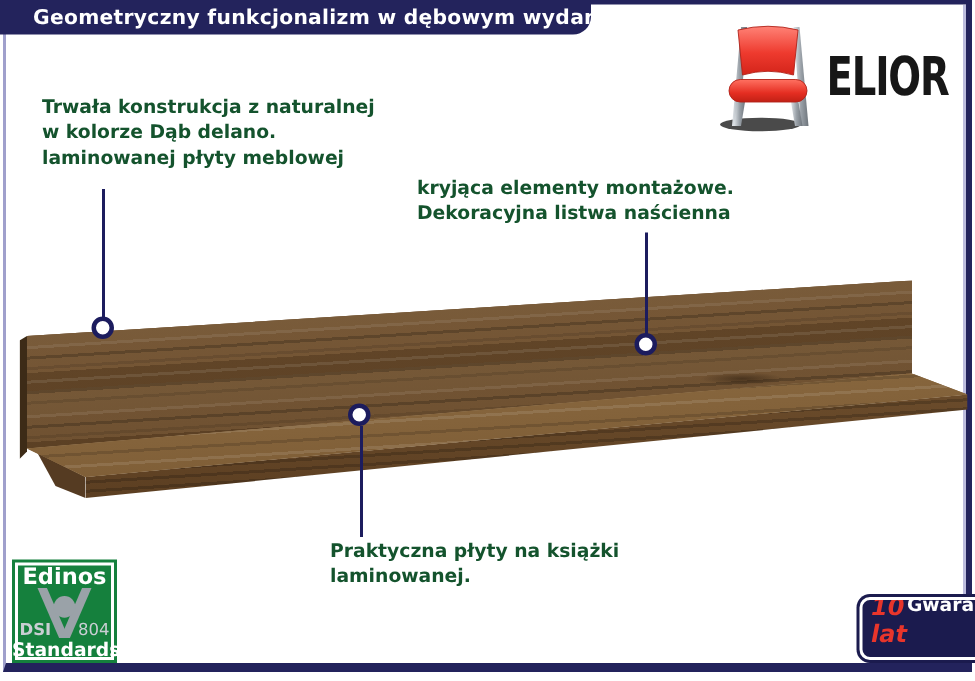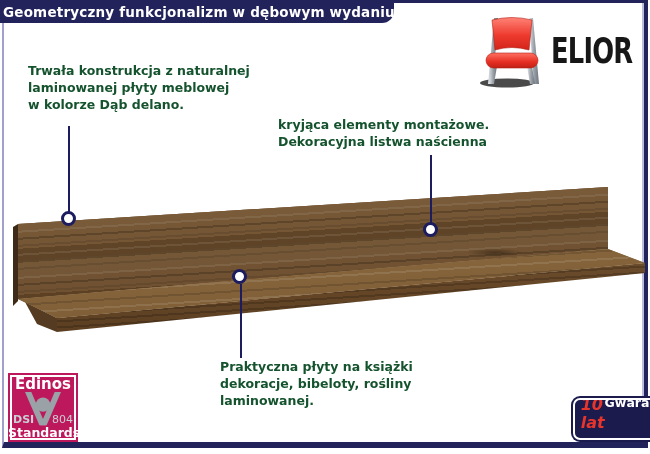--- a/index.html
+++ b/index.html
@@ -12,21 +12,21 @@
     position:absolute;left:2px;top:0;width:646px;height:448px;box-sizing:border-box;
     border-top:3px solid #23235c;border-right:4px solid #23235c;
     border-bottom:6px solid #23235c;border-left:2px solid #a0a0cc;
     box-shadow:inset -2px 0 0 #bcbcdd;
     background:transparent;
   }
   
   .title-bar{
     position:absolute;left:0;top:0;width:394px;height:23px;background:#23235c;
     border-bottom-right-radius:12px;z-index:6;display:flex;align-items:center;
-    padding-left:3px;box-sizing:border-box;
+    padding-left:22px;box-sizing:border-box;
   }
   .title-bar span{color:#ffffff;font-size:13.5px;font-weight:bold;letter-spacing:0.2px;white-space:nowrap;}
   
   .brand-chair{position:absolute;left:477px;top:14px;width:70px;height:74px;z-index:4;}
   .brand-name{
     position:absolute;left:551px;top:30px;z-index:4;color:#171717;font-weight:bold;
     font-size:33px;letter-spacing:-1px;transform:scale(0.78,1.08);transform-origin:left top;white-space:nowrap;
   }
   
   .ann{position:absolute;color:#14532d;font-size:12.5px;font-weight:bold;line-height:17px;z-index:5;white-space:nowrap;}
@@ -74,21 +74,21 @@
     background-image:
       repeating-linear-gradient(176.4deg, rgba(0,0,0,0.18) 0 2px, rgba(0,0,0,0) 2px 6px),
       linear-gradient(to bottom,#7b5a36 0%,#5b3e21 100%);
   }
   .shelf-wedge{
     clip-path:polygon(12px 117px,44px 133px,44px 147px,24px 139px);
     background:#553b22;
   }
   
   .edinos{
-    position:absolute;left:8px;top:373px;width:70px;height:69px;background:#be185d;
+    position:absolute;left:8px;top:373px;width:70px;height:69px;background:#15803d;
     outline:2px solid #ffffff;outline-offset:-4px;z-index:6;
   }
   .edinos-title{position:absolute;top:2px;left:0;width:100%;text-align:center;color:#ffffff;font-size:15px;font-weight:bold;}
   .edinos-v{position:absolute;left:13px;top:19px;width:44px;height:36px;}
   .edinos-dsi{position:absolute;left:5px;top:40px;color:#c9ced3;font-size:11px;font-weight:bold;}
   .edinos-804{position:absolute;right:5px;top:40px;color:#c9ced3;font-size:11px;font-weight:normal;}
   .edinos-standards{position:absolute;bottom:2px;left:0;width:100%;text-align:center;color:#ffffff;font-size:12.5px;font-weight:bold;}
   
   .warranty{
     position:absolute;left:571px;top:396px;width:73px;height:46px;background:#1b1b4e;
@@ -132,30 +132,29 @@
     <path d="M52 4 L56 4 L62 70 L57 70 Z" fill="url(#gMetal)"></path>
     <path d="M15 6 Q35 1 55 6 L52 36 Q35 31 18 36 Z" fill="url(#gRed)" stroke="#b02118" stroke-width="0.6"></path>
     <path d="M15 52 L20 52 L17 70 L12 70 Z" fill="url(#gMetal)"></path>
     <path d="M50 52 L55 52 L58 70 L53 70 Z" fill="url(#gMetal)"></path>
     <rect x="9" y="39" width="52" height="15" rx="7.5" fill="url(#gRed2)" stroke="#b02118" stroke-width="0.6"></rect>
   </svg>
   <div class="brand-name">ELIOR</div>
 
   <div class="ann ann-left">
     <div>Trwała konstrukcja z naturalnej</div>
+    <div>w kolorze Dąb delano.</div>
     <div>laminowanej płyty meblowej</div>
-    <div>w kolorze Dąb delano.</div>
   </div>
   <div class="ann ann-right">
     <div>kryjąca elementy montażowe.</div>
     <div>Dekoracyjna listwa naścienna</div>
   </div>
   <div class="ann ann-bottom">
     <div>Praktyczna płyty na książki</div>
-    <div>dekoracje, bibeloty, rośliny</div>
     <div>laminowanej.</div>
   </div>
 
   <div class="callout-line line-1"></div>
   <div class="callout-line line-2"></div>
   <div class="callout-line line-3"></div>
   <div class="marker marker-1"></div>
   <div class="marker marker-2"></div>
   <div class="marker marker-3"></div>
 

